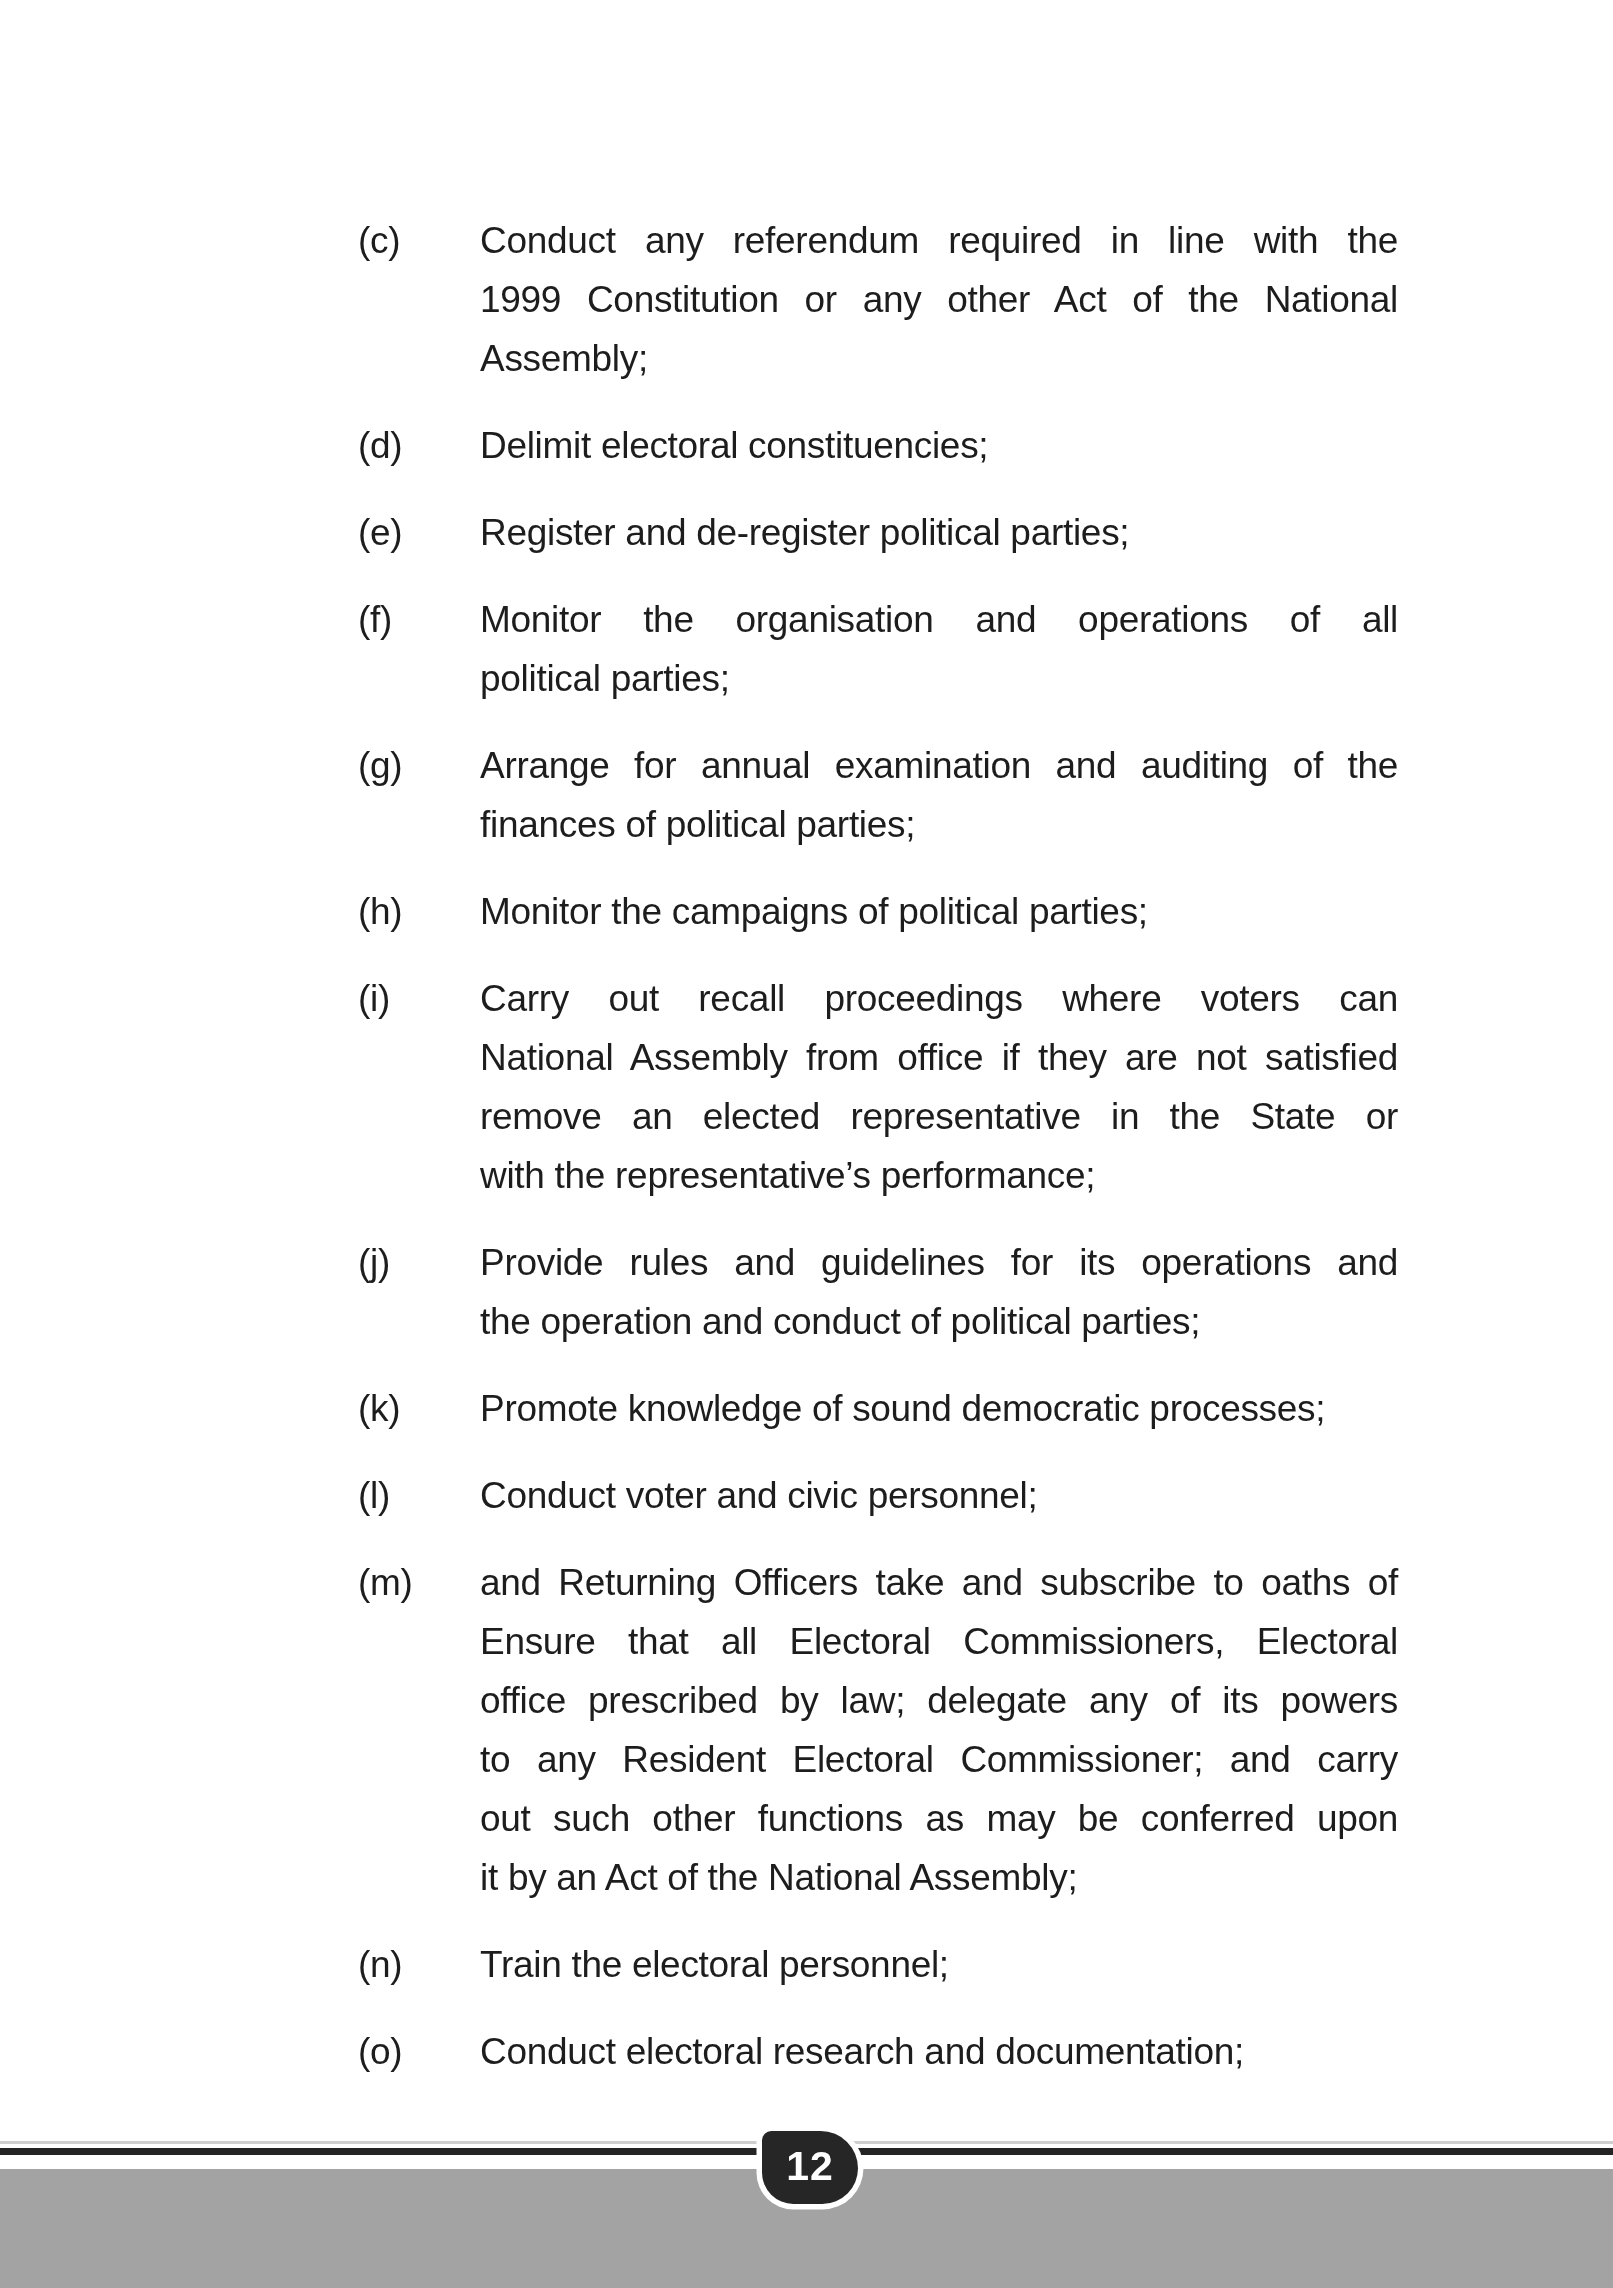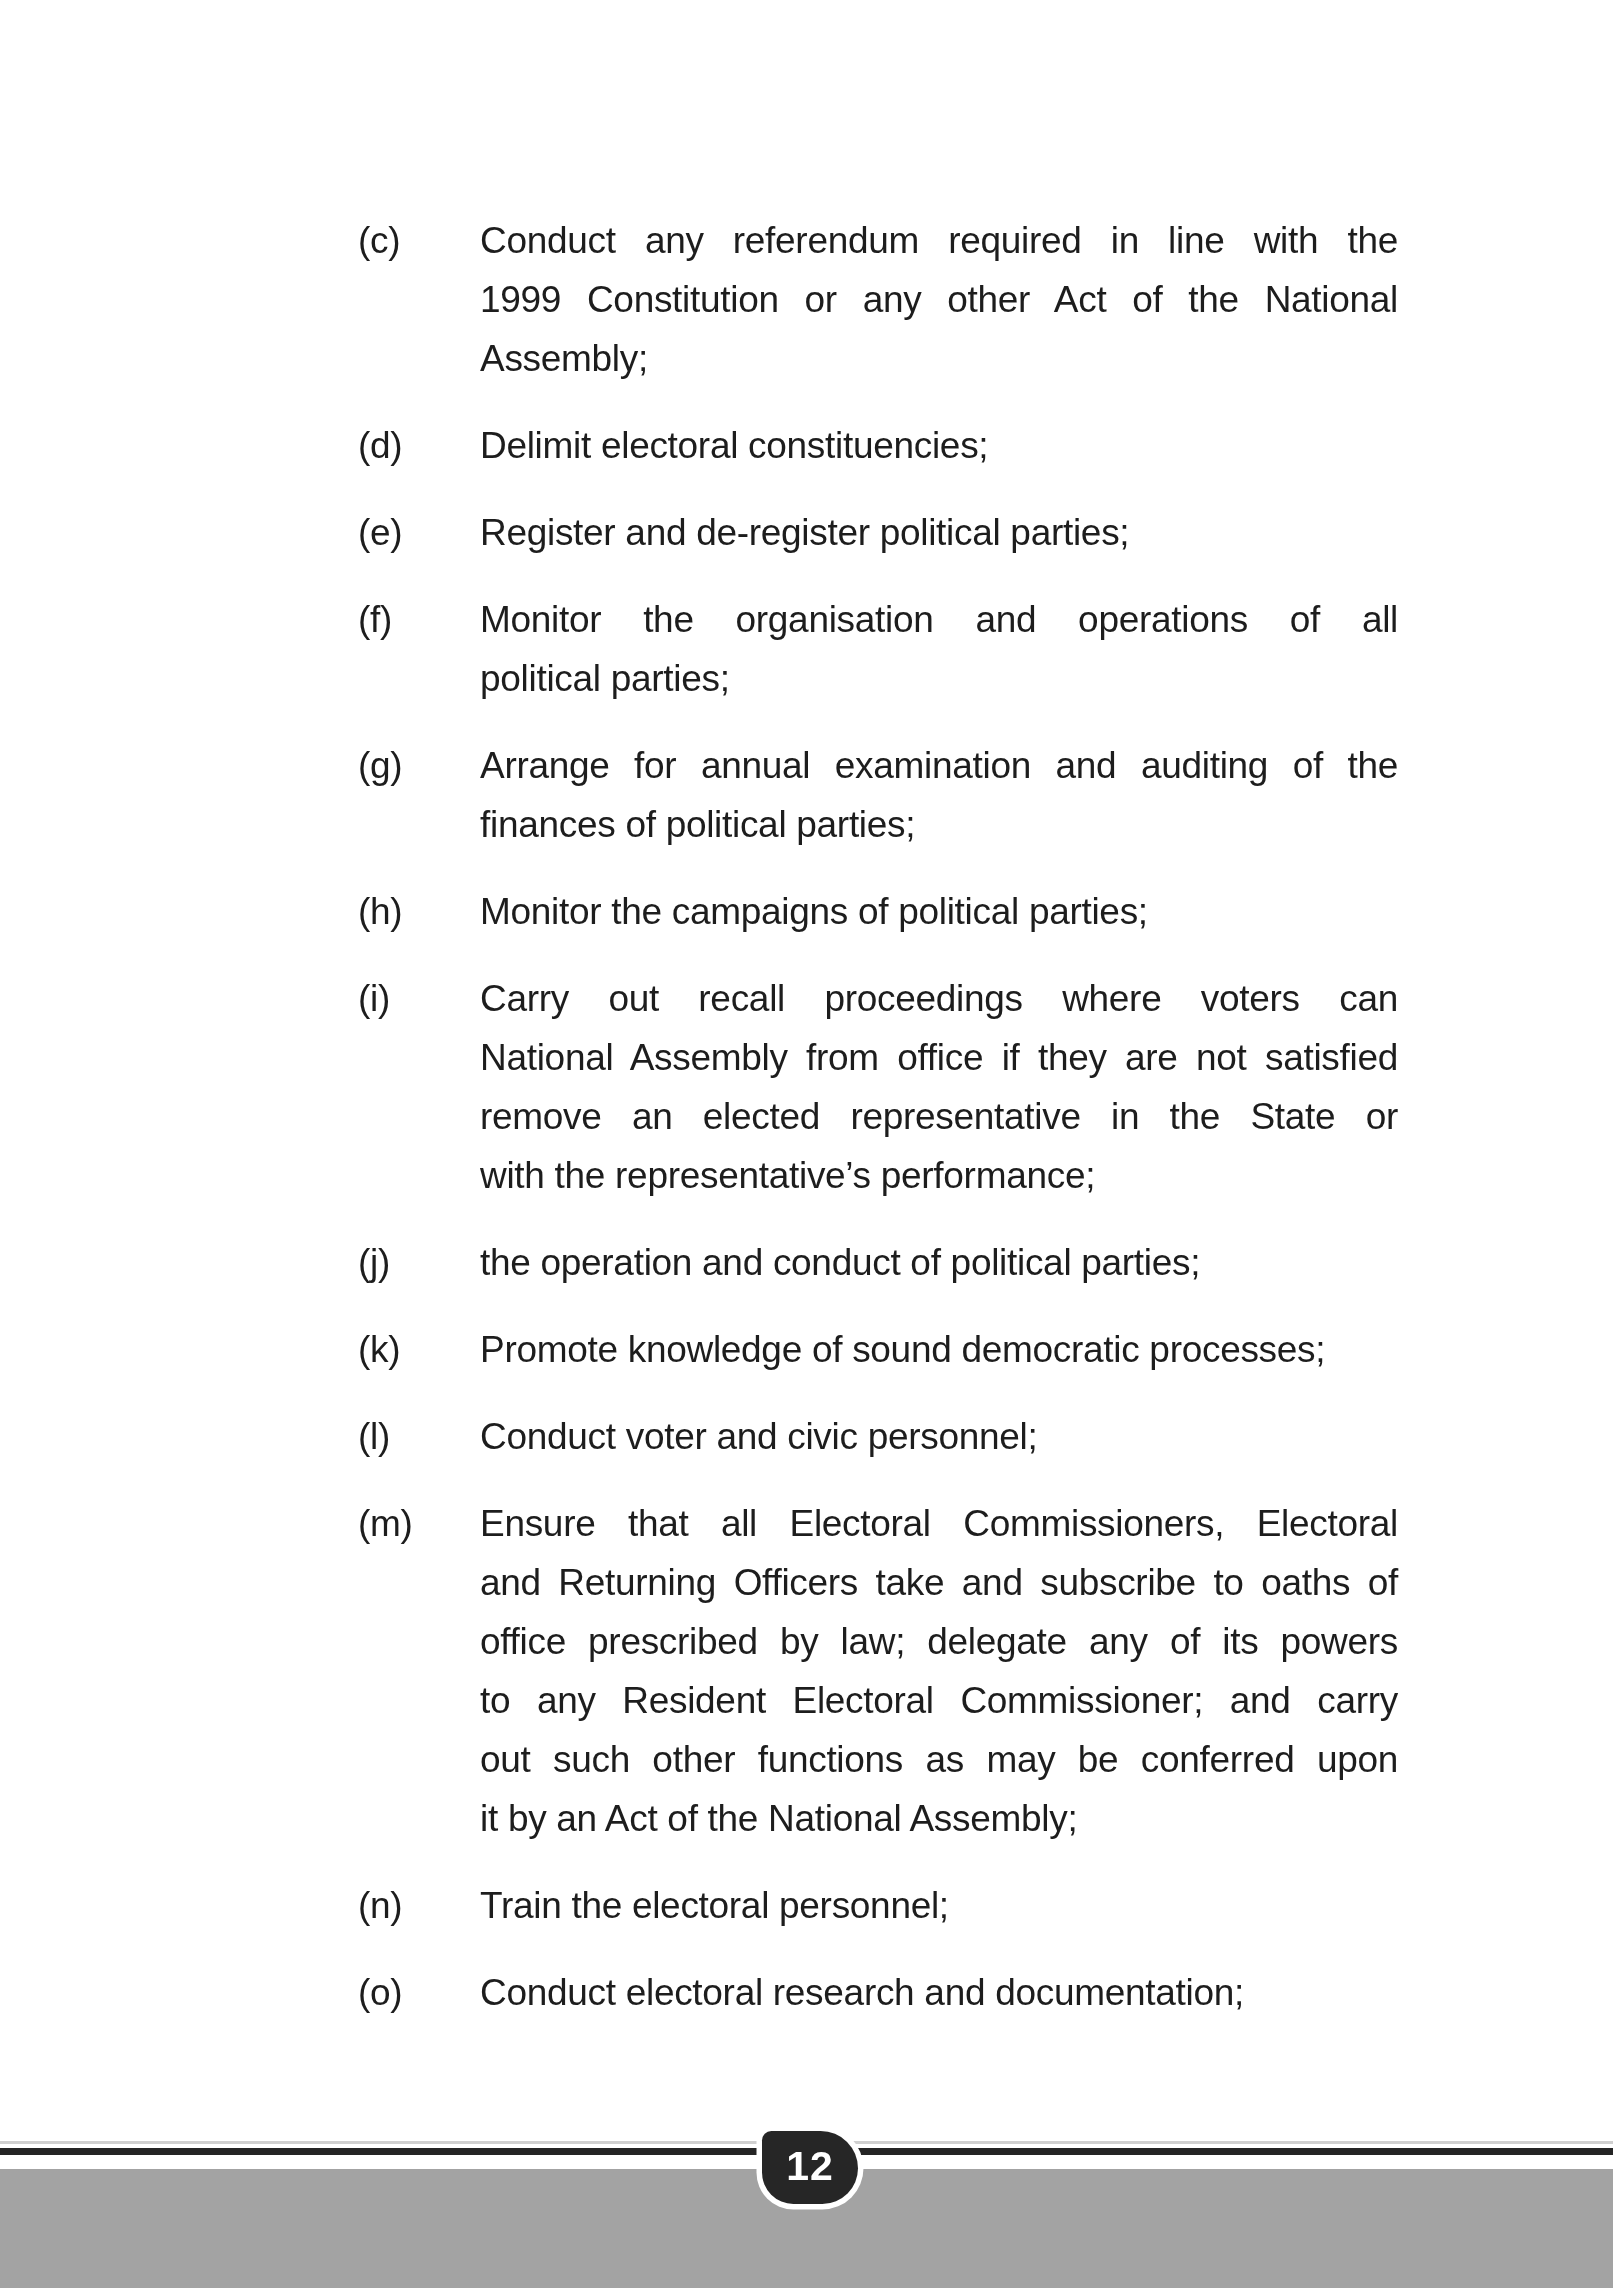--- a/index.html
+++ b/index.html
@@ -137,20 +137,21 @@
           <div class="line just">Carry out recall proceedings where voters can</div>
           <div class="line just">National Assembly from office if they are not satisfied</div>
           <div class="line just">remove an elected representative in the State or</div>
           <div class="line">with the representative’s performance;</div>
         </div>
   </div>
 
   <div class="item">
     <div class="item-label">(j)</div>
     <div class="item-lines">
+          <div class="line just">Provide rules and guidelines for its operations and</div>
           <div class="line">the operation and conduct of political parties;</div>
         </div>
   </div>
 
   <div class="item">
     <div class="item-label">(k)</div>
     <div class="item-lines">
           <div class="line">Promote knowledge of sound democratic processes;</div>
         </div>
   </div>
@@ -158,22 +159,22 @@
   <div class="item">
     <div class="item-label">(l)</div>
     <div class="item-lines">
           <div class="line">Conduct voter and civic personnel;</div>
         </div>
   </div>
 
   <div class="item">
     <div class="item-label">(m)</div>
     <div class="item-lines">
+          <div class="line just">and Returning Officers take and subscribe to oaths of</div>
           <div class="line just">Ensure that all Electoral Commissioners, Electoral</div>
-          <div class="line just">and Returning Officers take and subscribe to oaths of</div>
           <div class="line just">office prescribed by law; delegate any of its powers</div>
           <div class="line just">to any Resident Electoral Commissioner; and carry</div>
           <div class="line just">out such other functions as may be conferred upon</div>
           <div class="line">it by an Act of the National Assembly;</div>
         </div>
   </div>
 
   <div class="item">
     <div class="item-label">(n)</div>
     <div class="item-lines">

